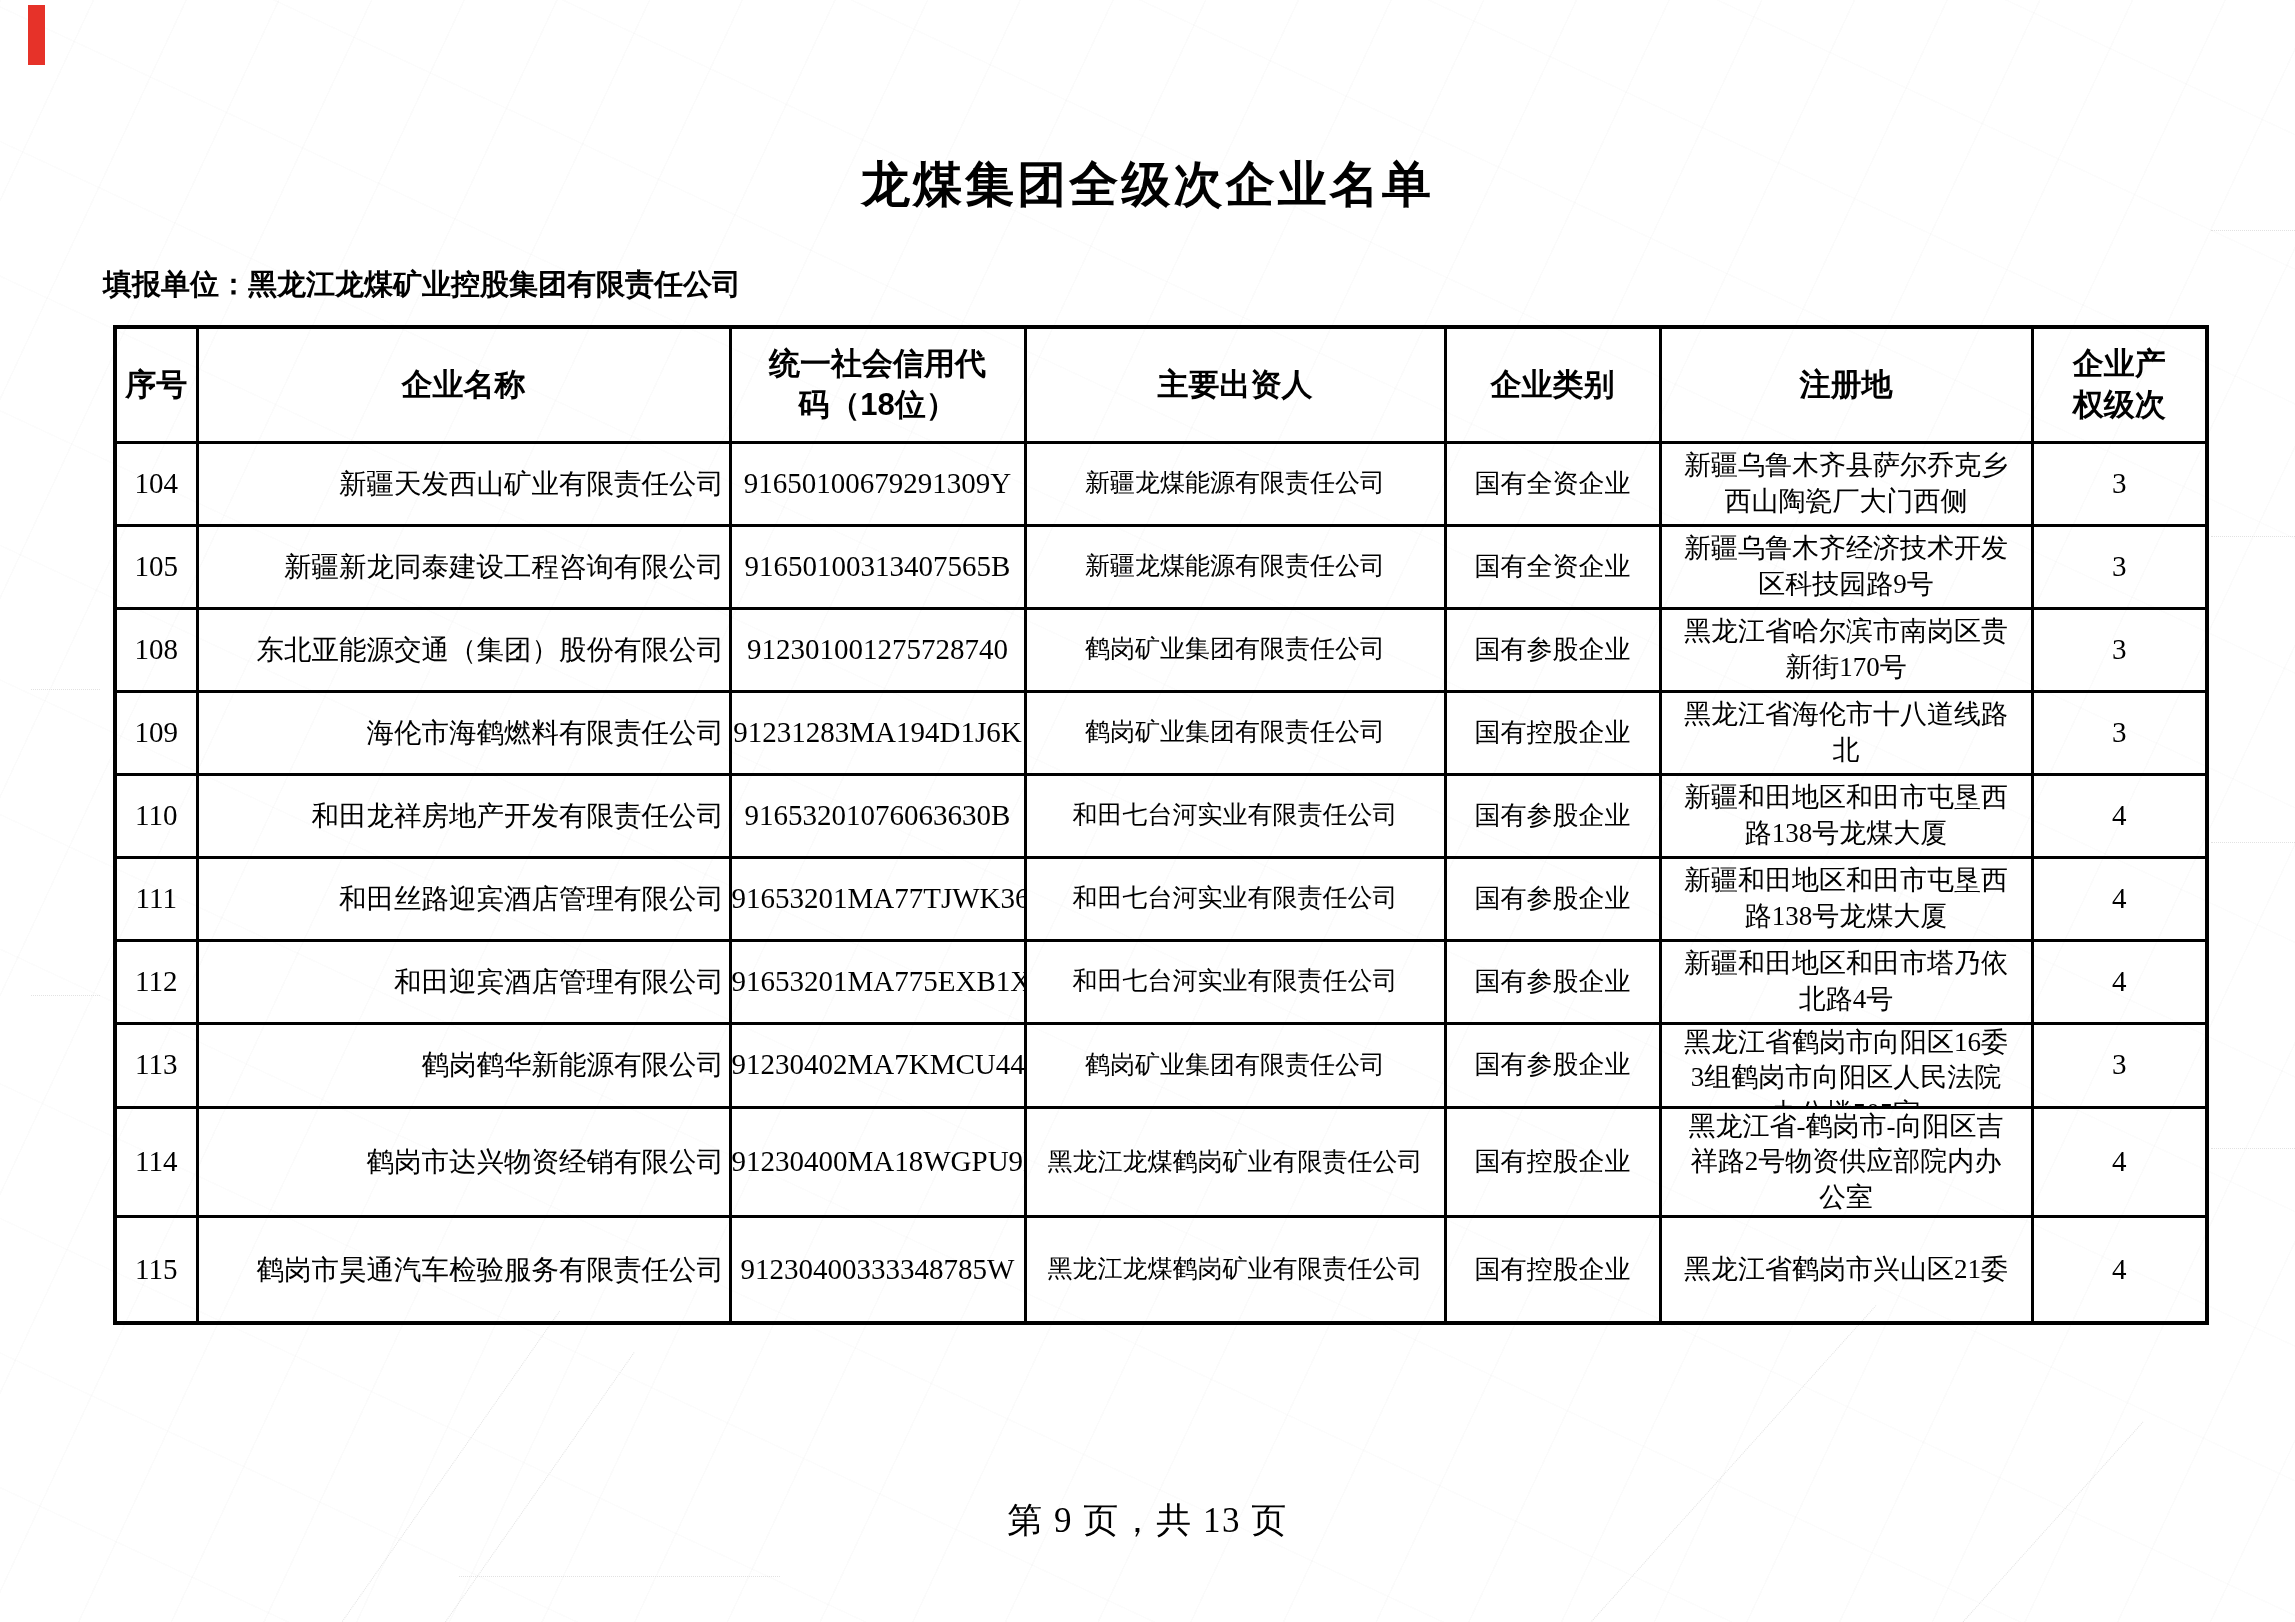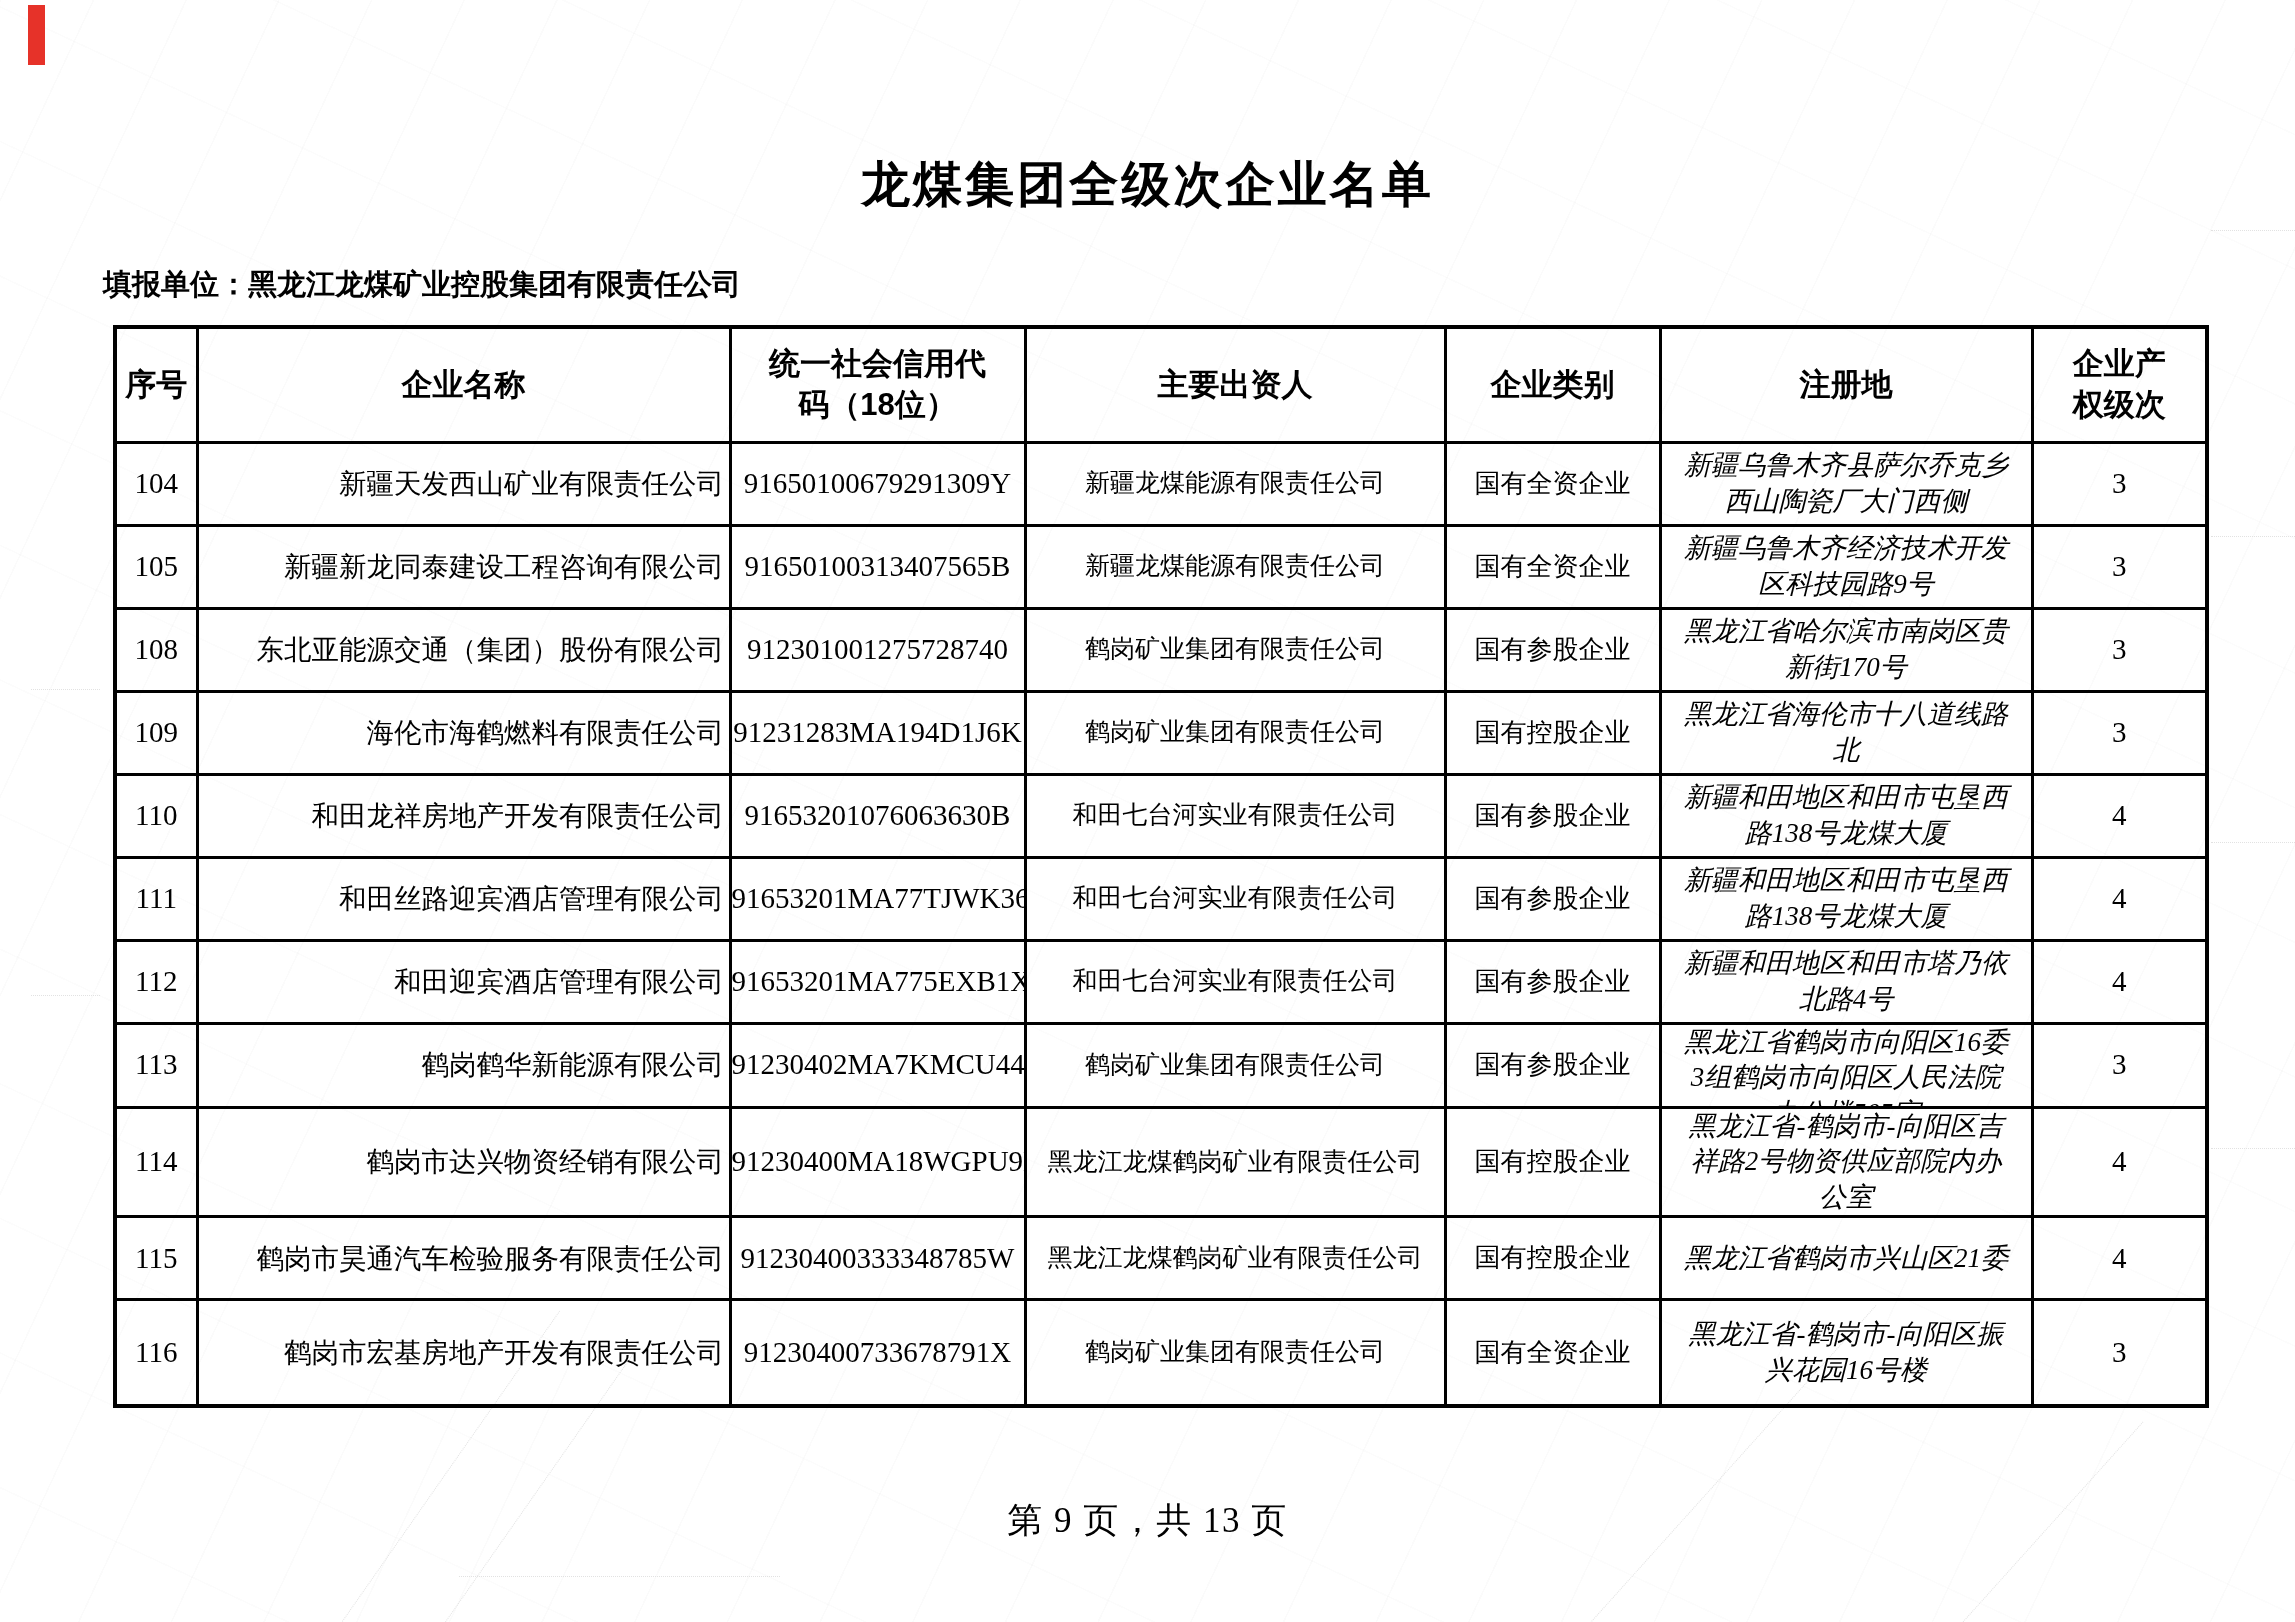--- a/index.html
+++ b/index.html
@@ -51,21 +51,21 @@
   .cv{margin:0 auto;}
   td.c-no{font-size:29px;}
   td.c-name{text-align:right;}
   td.c-name .cv{margin:0;padding-left:10.7px;padding-right:4.6px;}
   td.c-code{font-size:29px;letter-spacing:0px;}
   td.c-investor{font-size:25px;line-height:1.3;}
   td.c-investor .cv{padding:0 3.1px;}
   td.c-category{font-size:26px;}
   td.c-category .cv{padding:0 1.5px;}
   td.c-address{font-size:27px;line-height:1.32;}
-  td.c-address .cv{padding:0 22px;font-style:italic;}
+  td.c-address .cv{padding:0 22px;}
   td.c-address .cv.clip{max-height:81px;overflow:hidden;}
   td.c-level{font-size:29px;}
 
   .page-footer{
     position:absolute;left:0;top:1497px;width:2295px;text-align:center;
     font-size:35px;letter-spacing:1.5px;
   }
 </style>
 </head>
 <body>
@@ -334,40 +334,17 @@
     <td class="c-category">
           <div class="cv">国有控股企业</div>
         </td>
     <td class="c-address">
           <div class="cv">黑龙江省鹤岗市兴山区21委</div>
         </td>
     <td class="c-level">
           <div class="cv">4</div>
         </td>
   </tr>
-      <tr>
-    <td class="c-no">
-          <div class="cv">116</div>
-        </td>
-    <td class="c-name">
-          <div class="cv">鹤岗市宏基房地产开发有限责任公司</div>
-        </td>
-    <td class="c-code">
-          <div class="cv">91230400733678791X</div>
-        </td>
-    <td class="c-investor">
-          <div class="cv">鹤岗矿业集团有限责任公司</div>
-        </td>
-    <td class="c-category">
-          <div class="cv">国有全资企业</div>
-        </td>
-    <td class="c-address">
-          <div class="cv">黑龙江省-鹤岗市-向阳区振兴花园16号楼</div>
-        </td>
-    <td class="c-level">
-          <div class="cv">3</div>
-        </td>
-  </tr>
     </tbody>
 </table>
 
 <div class="page-footer">第 9 页，共 13 页</div>
 
 
 </body></html>

